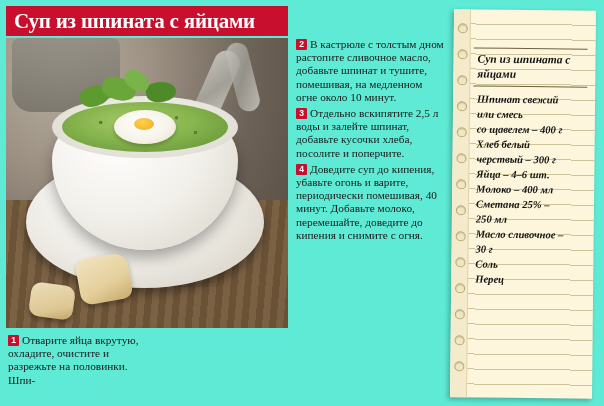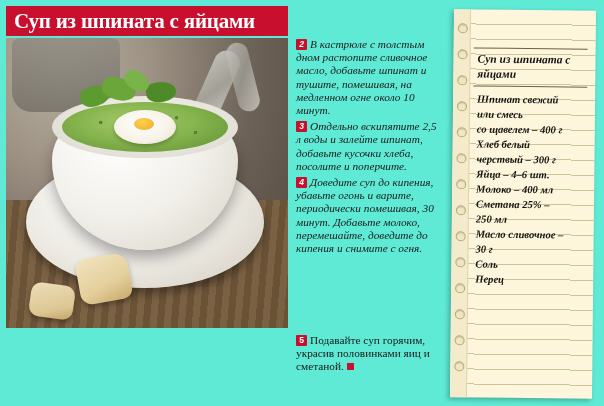--- a/index.html
+++ b/index.html
@@ -211,21 +211,20 @@
     font-family: "Liberation Serif", serif;
     font-size: 11.3px;
     line-height: 13.2px;
     color: #1a1a1a;
     text-align: left;
   }
   #col-mid {
     left: 296px;
     top: 38px;
     width: 148px;
-    font-style: italic;
   }
   #col-left-bottom {
     left: 8px;
     top: 334px;
     width: 136px;
   }
   #col-right-bottom {
     left: 152px;
     top: 334px;
     width: 136px;
@@ -375,31 +374,31 @@
   </div>
 
   <div id="col-mid" class="col-text">
     <p class="para">
       <span class="step-num">2</span><span>В кастрюле с толстым дном растопите сливочное масло, добавьте шпинат и тушите, помешивая, на медленном огне около 10 минут.</span>
     </p>
     <p class="para">
       <span class="step-num">3</span><span>Отдельно вскипятите 2,5 л воды и залейте шпинат, добавьте кусочки хлеба, посолите и поперчите.</span>
     </p>
     <p class="para">
-      <span class="step-num">4</span><span>Доведите суп до кипения, убавьте огонь и варите, периодически помешивая, 30 минут. Добавьте молоко, перемешайте, доведите до кипения и снимите с огня.</span>
+      <span class="step-num">4</span><span>Доведите суп до кипения, убавьте огонь и варите, периодически помешивая, 40 минут. Добавьте молоко, перемешайте, доведите до кипения и снимите с огня.</span>
     </p>
   </div>
 
-
-
-  <div id="col-mid-bottom" class="col-text">
+  <div id="col-left-bottom" class="col-text">
     <p class="para">
-      <span class="step-num">5</span><span>Подавайте суп горячим, украсив половинками яиц и сметаной.</span><span class="end-sq"></span>
+      <span class="step-num">1</span><span>Отварите яйца вкрутую, охладите, очистите и разрежьте на половинки. Шпи-</span>
     </p>
   </div>
+
+
 
   <div id="notecard">
     <div class="lines"></div>
     <div class="holes">
       <div class="hole" style="top:14px"></div>
       <div class="hole" style="top:40px"></div>
       <div class="hole" style="top:66px"></div>
       <div class="hole" style="top:92px"></div>
       <div class="hole" style="top:118px"></div>
       <div class="hole" style="top:144px"></div>

